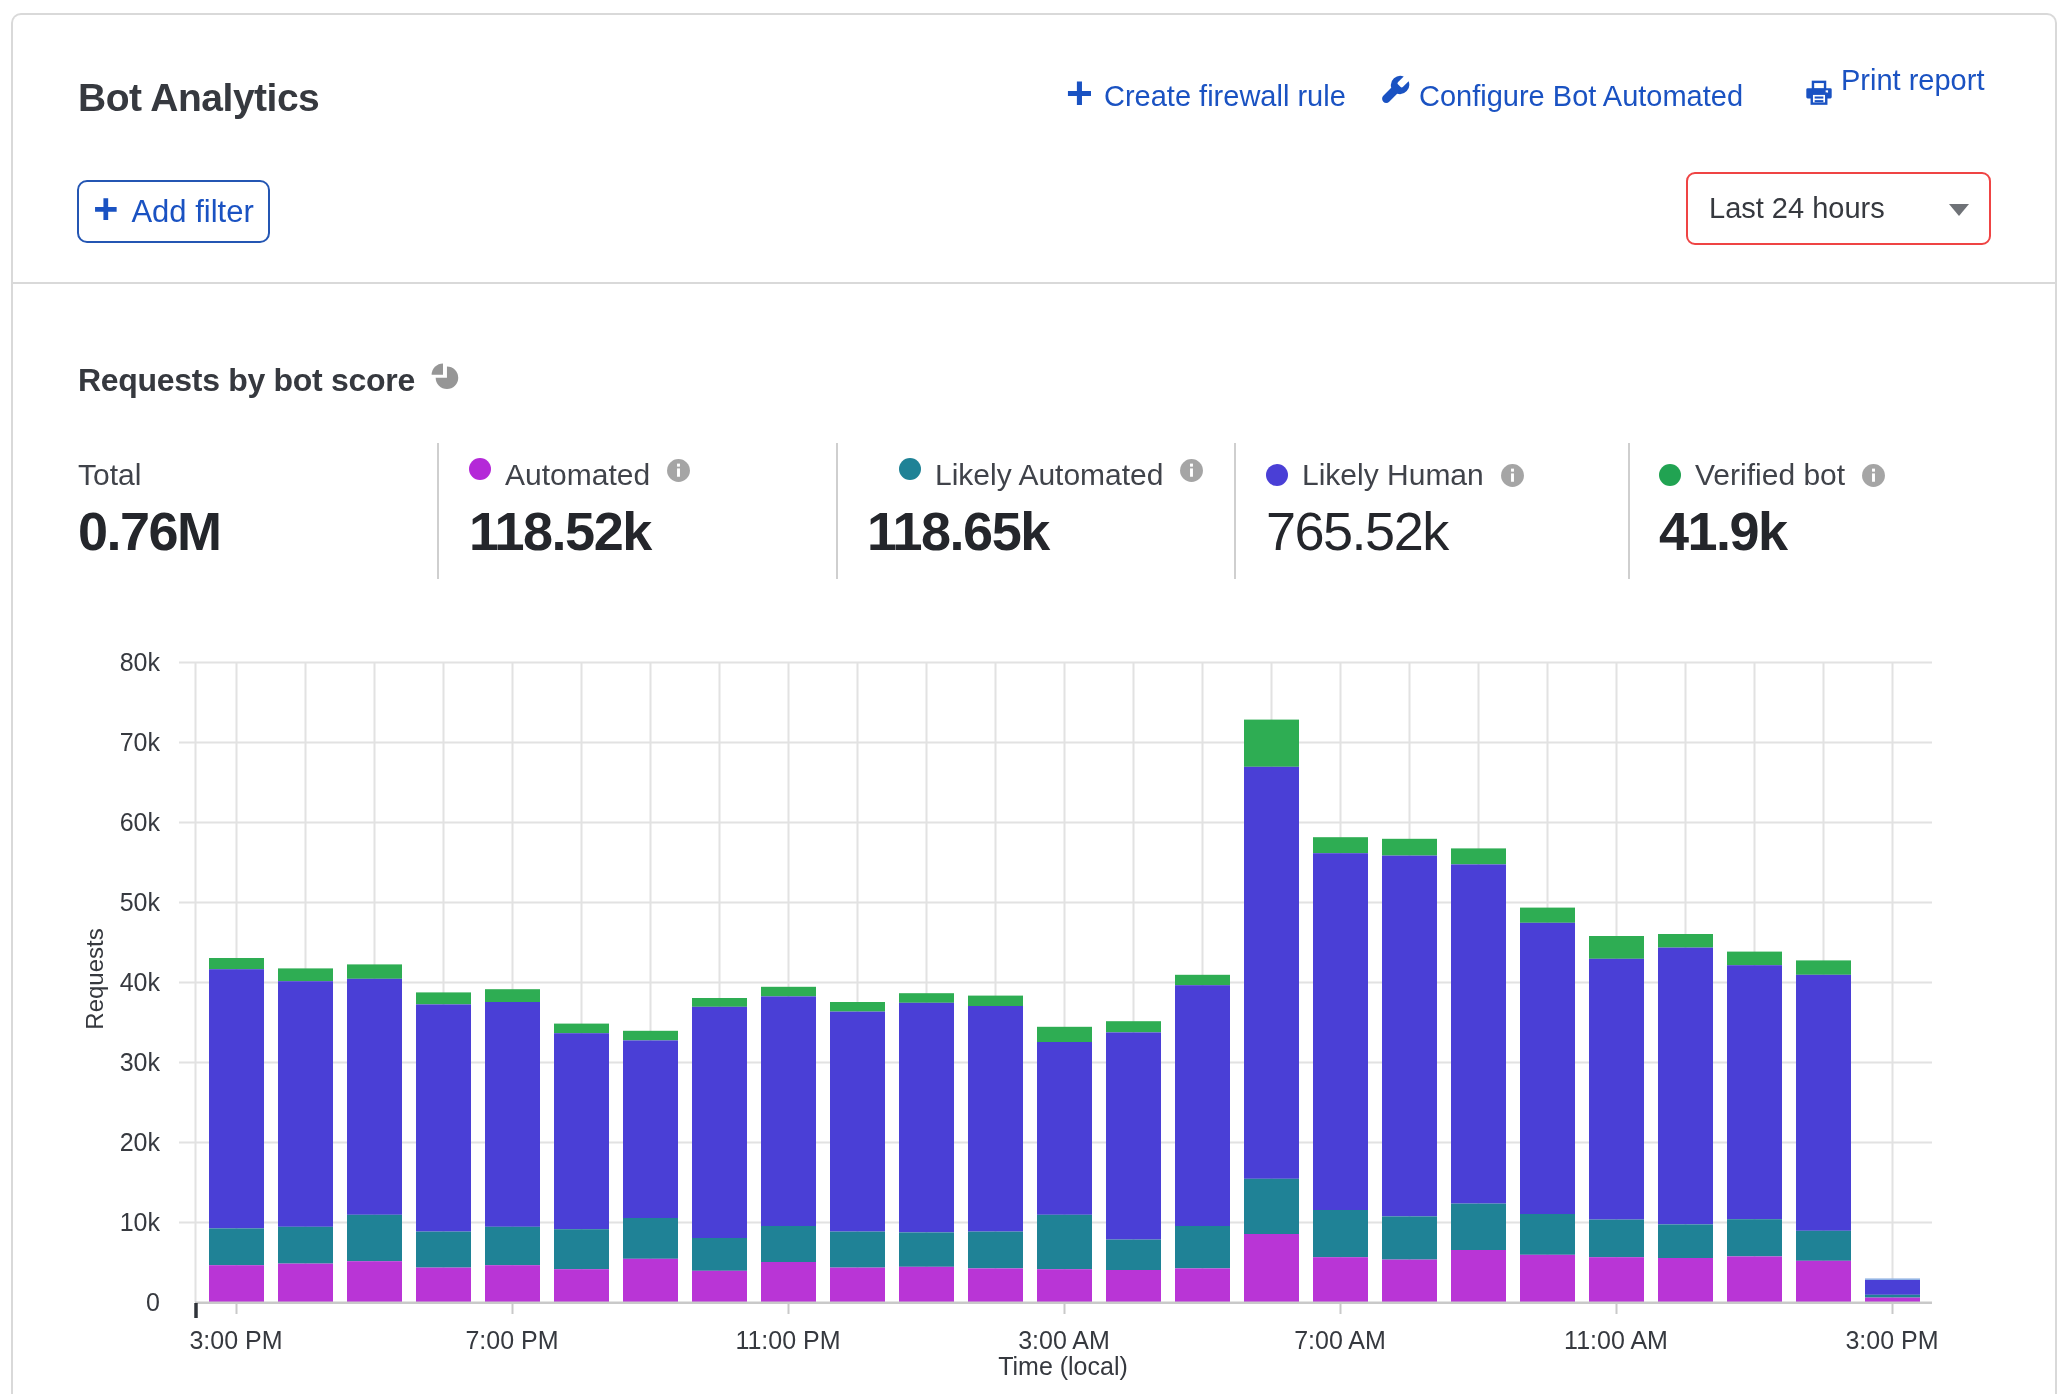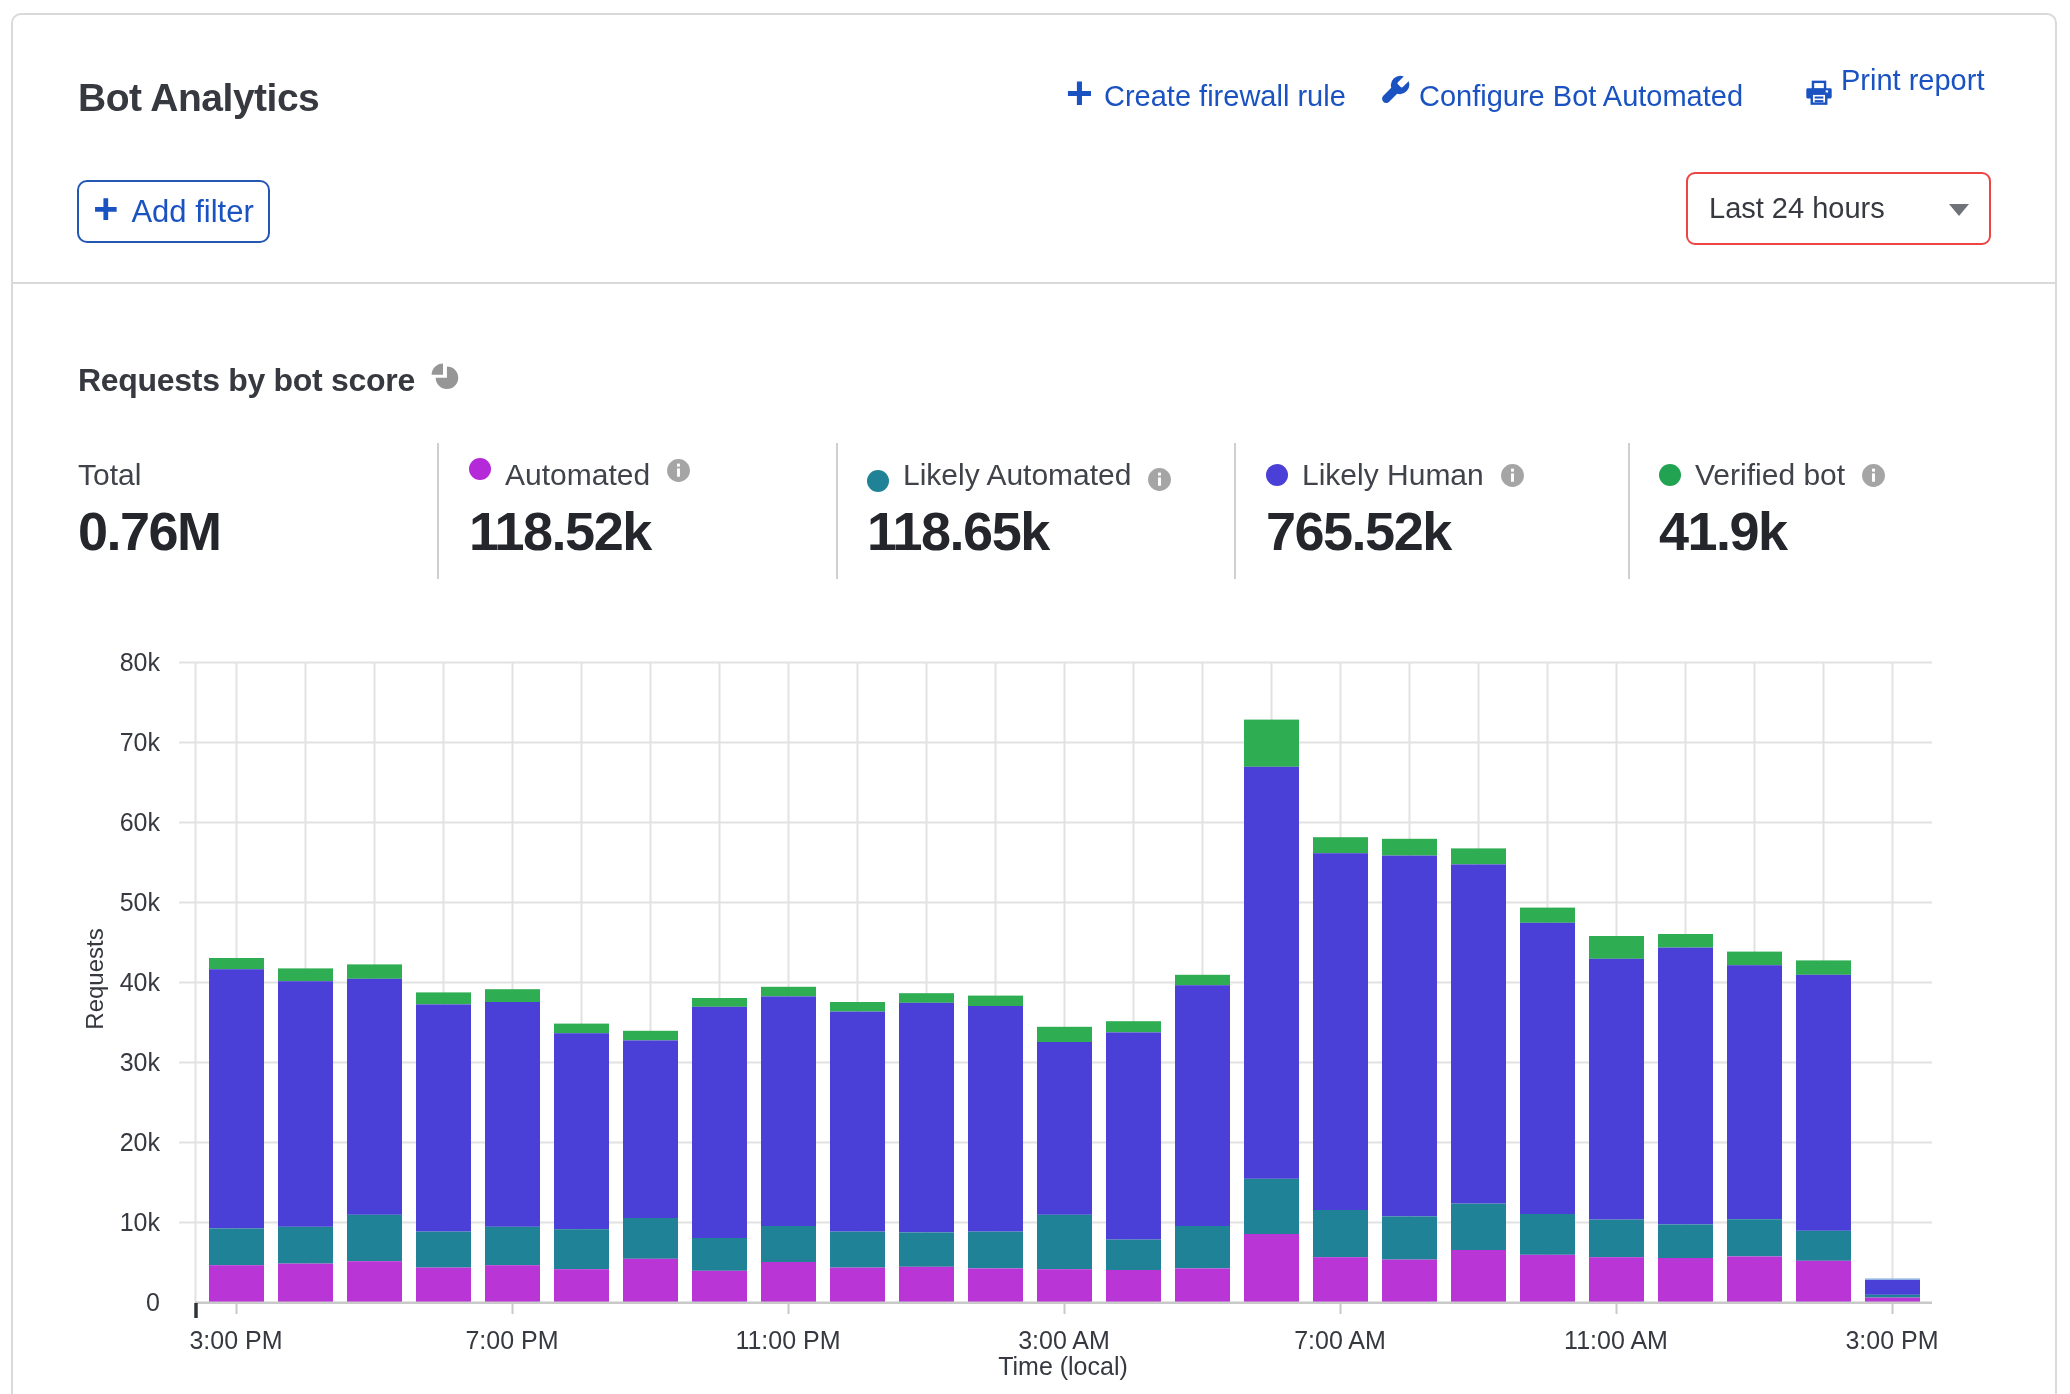--- a/index.html
+++ b/index.html
@@ -62,41 +62,41 @@
   <span style="width:22px; height:22px; border-radius:50%; background:#b429d8; margin-right:14px;"></span>
   <span style="font-size:30px; color:#40434a;">Automated</span>
   <svg style="margin-left:16px;" width="25" height="25" viewBox="0 0 24 24">
       <circle cx="12" cy="12" r="11" fill="#a5a5a5"></circle>
       <rect x="10.6" y="10" width="2.8" height="8" fill="#fff"></rect>
       <rect x="10.6" y="5.4" width="2.8" height="2.9" fill="#fff"></rect>
     </svg>
 </div>
 <div class="abs" style="left:469px; top:500px; font-size:54px; font-weight:700; color:#24262b; letter-spacing:-1.5px;">118.52k</div>
 
-<div class="abs" style="left:867px; top:458px; display:flex; align-items:flex-end;">
+<div class="abs" style="left:899px; top:458px; display:flex; align-items:flex-start;">
   <span style="width:22px; height:22px; border-radius:50%; background:#1f8296; margin-right:14px;"></span>
   <span style="font-size:30px; color:#40434a;">Likely Automated</span>
   <svg style="margin-left:16px;" width="25" height="25" viewBox="0 0 24 24">
       <circle cx="12" cy="12" r="11" fill="#a5a5a5"></circle>
       <rect x="10.6" y="10" width="2.8" height="8" fill="#fff"></rect>
       <rect x="10.6" y="5.4" width="2.8" height="2.9" fill="#fff"></rect>
     </svg>
 </div>
 <div class="abs" style="left:867px; top:500px; font-size:54px; font-weight:700; color:#24262b; letter-spacing:-1.5px;">118.65k</div>
 
 <div class="abs" style="left:1266px; top:458px; display:flex; align-items:center;">
   <span style="width:22px; height:22px; border-radius:50%; background:#4a3fd6; margin-right:14px;"></span>
   <span style="font-size:30px; color:#40434a;">Likely Human</span>
   <svg style="margin-left:16px;" width="25" height="25" viewBox="0 0 24 24">
       <circle cx="12" cy="12" r="11" fill="#a5a5a5"></circle>
       <rect x="10.6" y="10" width="2.8" height="8" fill="#fff"></rect>
       <rect x="10.6" y="5.4" width="2.8" height="2.9" fill="#fff"></rect>
     </svg>
 </div>
-<div class="abs" style="left:1266px; top:500px; font-size:54px; font-weight:700; color:#24262b; letter-spacing:-1.5px;">765.52k</div>
+<div class="abs" style="left:1266px; top:500px; font-size:54px; font-weight:400; color:#24262b; letter-spacing:-1.5px;">765.52k</div>
 
 <div class="abs" style="left:1659px; top:458px; display:flex; align-items:center;">
   <span style="width:22px; height:22px; border-radius:50%; background:#21a352; margin-right:14px;"></span>
   <span style="font-size:30px; color:#40434a;">Verified bot</span>
   <svg style="margin-left:16px;" width="25" height="25" viewBox="0 0 24 24">
       <circle cx="12" cy="12" r="11" fill="#a5a5a5"></circle>
       <rect x="10.6" y="10" width="2.8" height="8" fill="#fff"></rect>
       <rect x="10.6" y="5.4" width="2.8" height="2.9" fill="#fff"></rect>
     </svg>
 </div>

